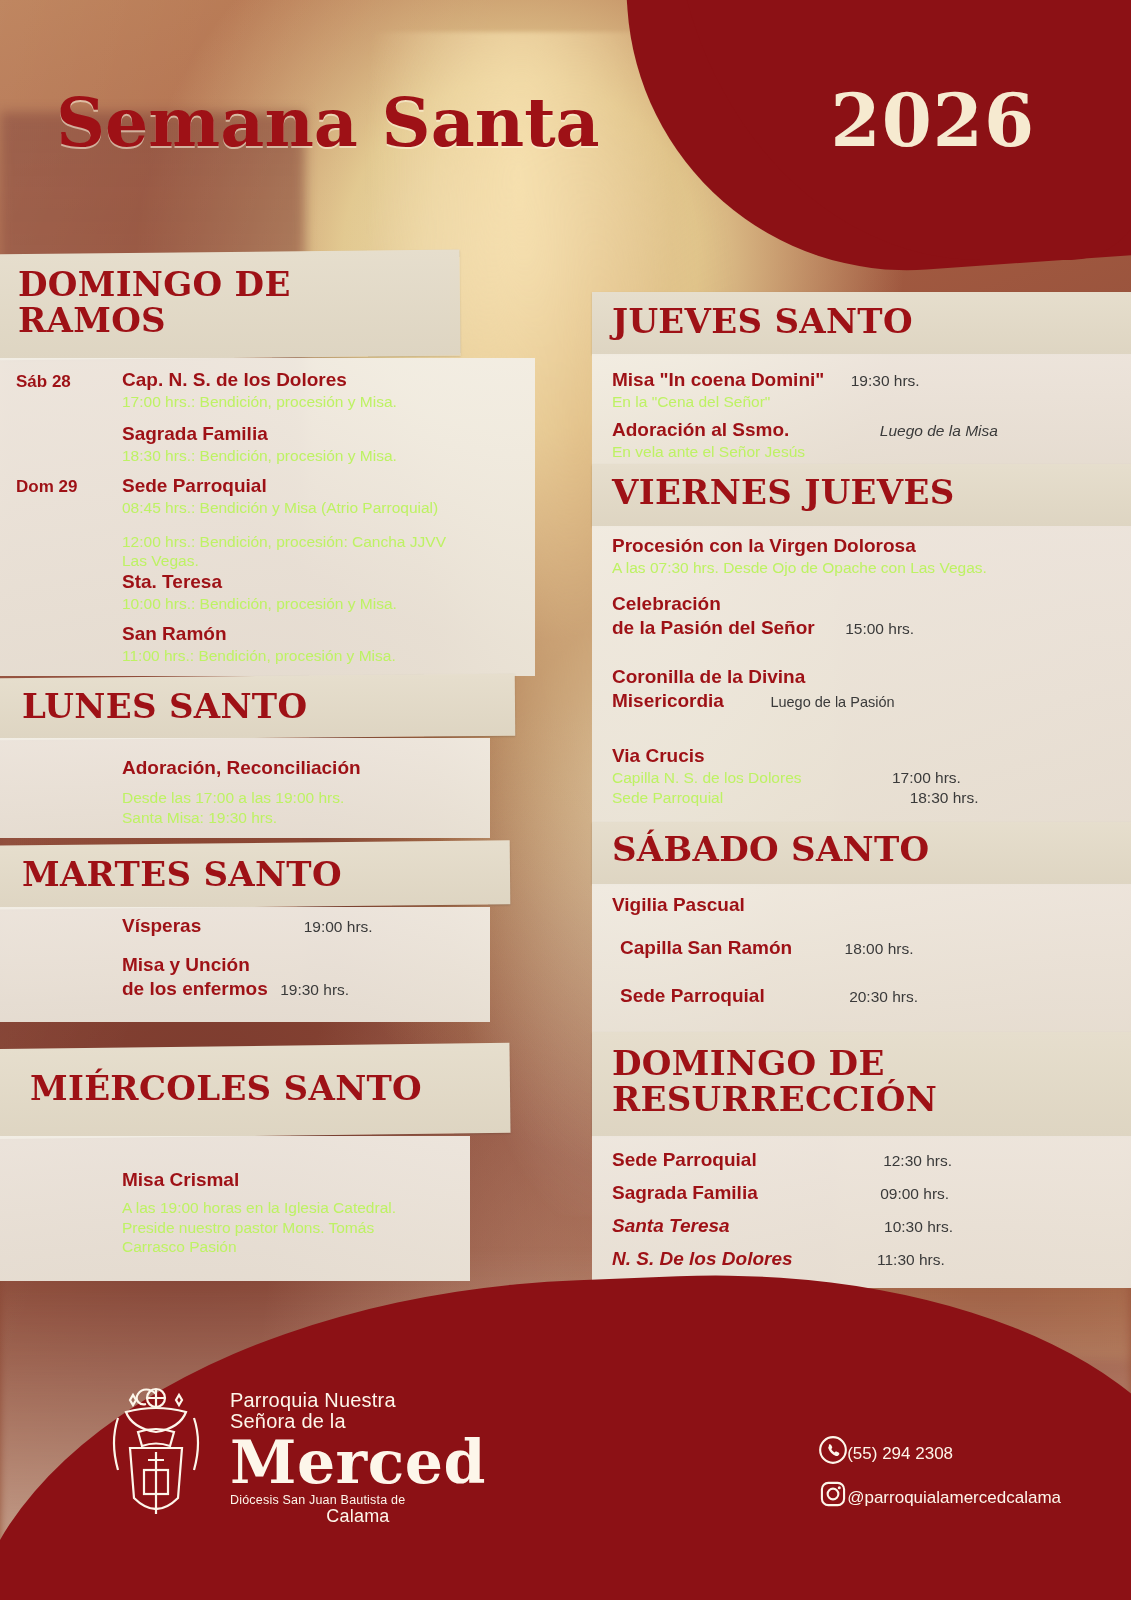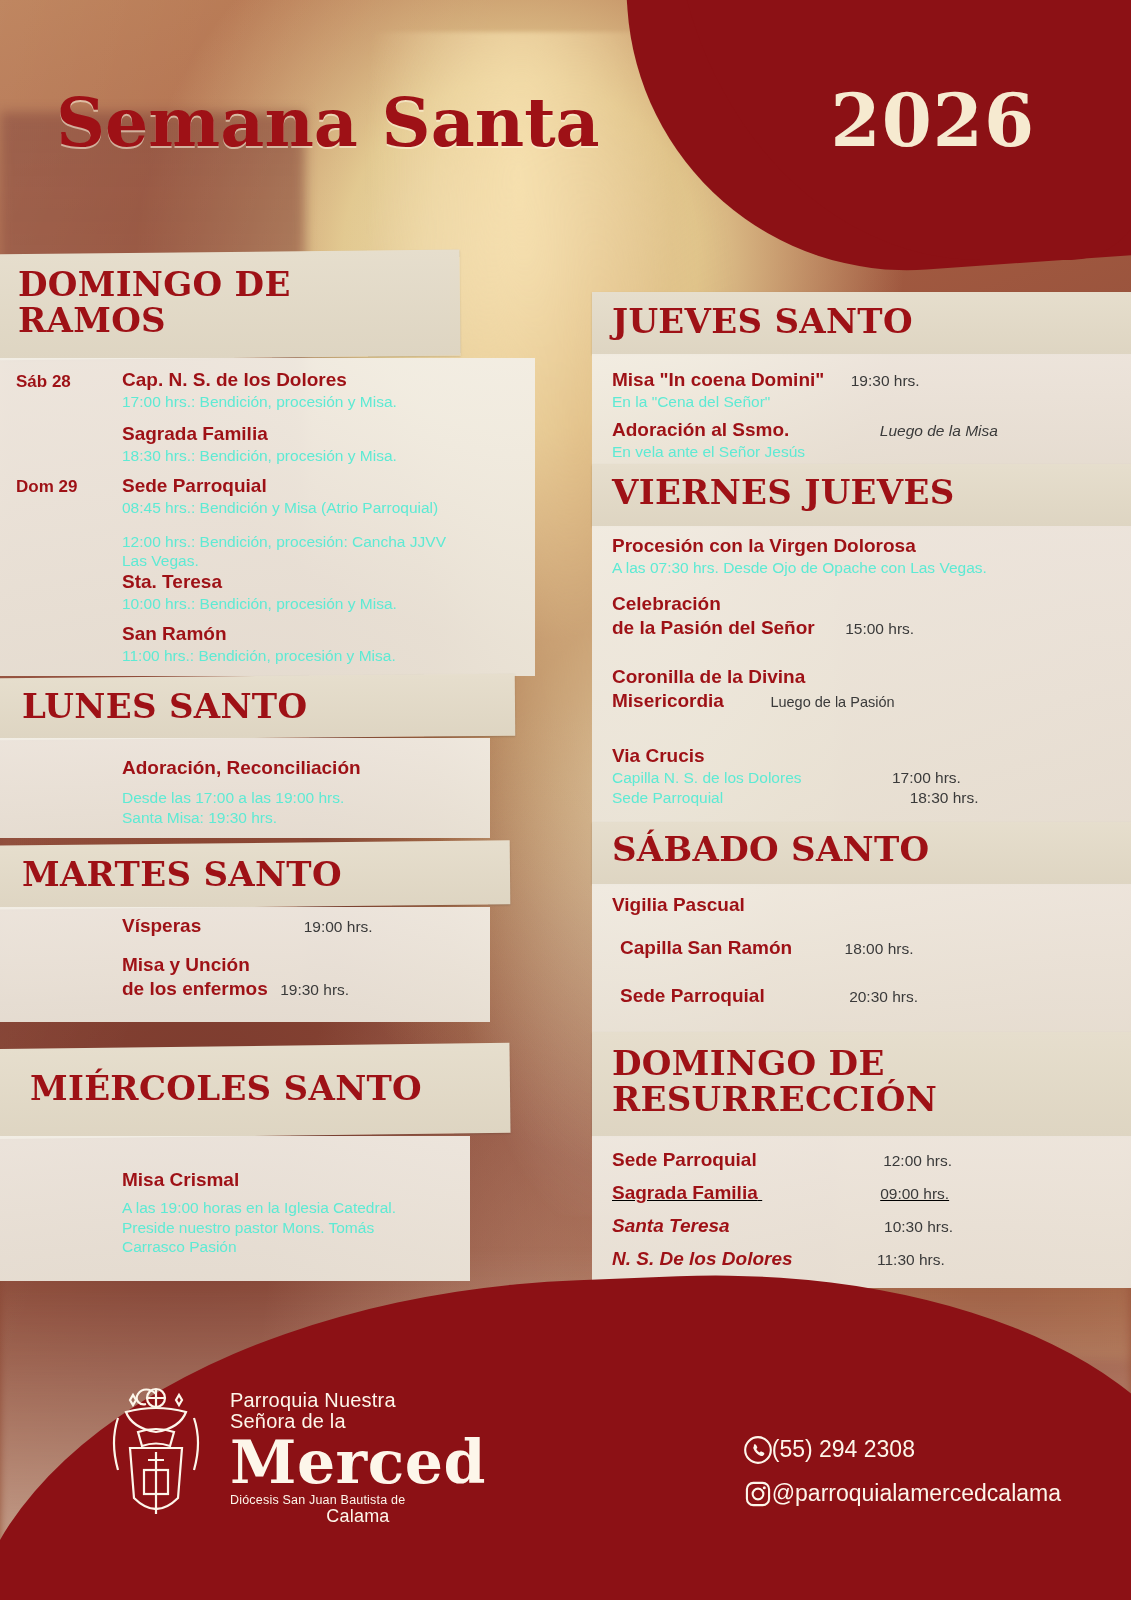--- a/index.html
+++ b/index.html
@@ -121,21 +121,21 @@
 
   .blk { position:absolute; }
   .ev-title {
     color:#9e1116;
     font-weight: 700;
     font-size: 19px;
     line-height: 1.25;
   }
   .ev-title.italic { font-style: italic; }
   .ev-sub {
-    color:#5eead4;
+    color:#bef264;
     font-size: 15.5px;
     line-height: 1.28;
   }
   .ev-time {
     color:#3a3a3a;
     font-size: 15.5px;
     line-height: 1.3;
   }
   .ev-time.italic { font-style: italic; }
   .daylabel {
@@ -171,21 +171,21 @@
   }
   .logo-l4 { font-size: 12.5px; letter-spacing:.2px; }
   .logo-l5 { font-size: 18px; letter-spacing:.2px; text-align:center;}
 
   .contact {
     position:absolute;
     right: 70px; bottom: 92px;
     color:#fdf6ea;
     display:flex; flex-direction:column; gap: 16px;
   }
-  .contact-row { display:flex; align-items:flex-start; font-size: 23px; }
+  .contact-row { display:flex; align-items:flex-end; font-size: 17px; }
   .cicon { width: 28px; height: 28px; flex: none; }
 </style>
 </head>
 <body>
 
 <div class="bg">
   <div class="bg-left-panel"></div>
   <div class="bg-right-panel"></div>
   <div class="bg-figure"></div>
   <div class="bg-bottom"></div>
@@ -344,23 +344,23 @@
 
 <div class="band" style="left:592px; top:1032px; width:545px; height:104px;"></div>
 <div class="heading" style="left:612px; top:1045px; width:520px;">
   <div>DOMINGO DE</div>
   <div>RESURRECCIÓN</div>
 </div>
 
 <div class="sheet" style="left:592px; top:1136px; width:545px; height:152px;"></div>
 <div class="blk" style="left:612px; top:1148px; width:510px;">
   <span class="ev-title">Sede Parroquial</span>
-  <span class="ev-time" style="margin-left:122px;">12:00 hrs.</span>
-</div>
-<div class="blk" style="left:612px; top:1181px; width:510px;text-decoration:underline;">
+  <span class="ev-time" style="margin-left:122px;">12:30 hrs.</span>
+</div>
+<div class="blk" style="left:612px; top:1181px; width:510px;">
   <span class="ev-title">Sagrada Familia</span>
   <span class="ev-time" style="margin-left:118px;">09:00 hrs.</span>
 </div>
 <div class="blk" style="left:612px; top:1214px; width:510px;">
   <span class="ev-title italic">Santa Teresa</span>
   <span class="ev-time" style="margin-left:150px;">10:30 hrs.</span>
 </div>
 <div class="blk" style="left:612px; top:1247px; width:510px;">
   <span class="ev-title italic">N. S. De los Dolores</span>
   <span class="ev-time" style="margin-left:80px;">11:30 hrs.</span>

